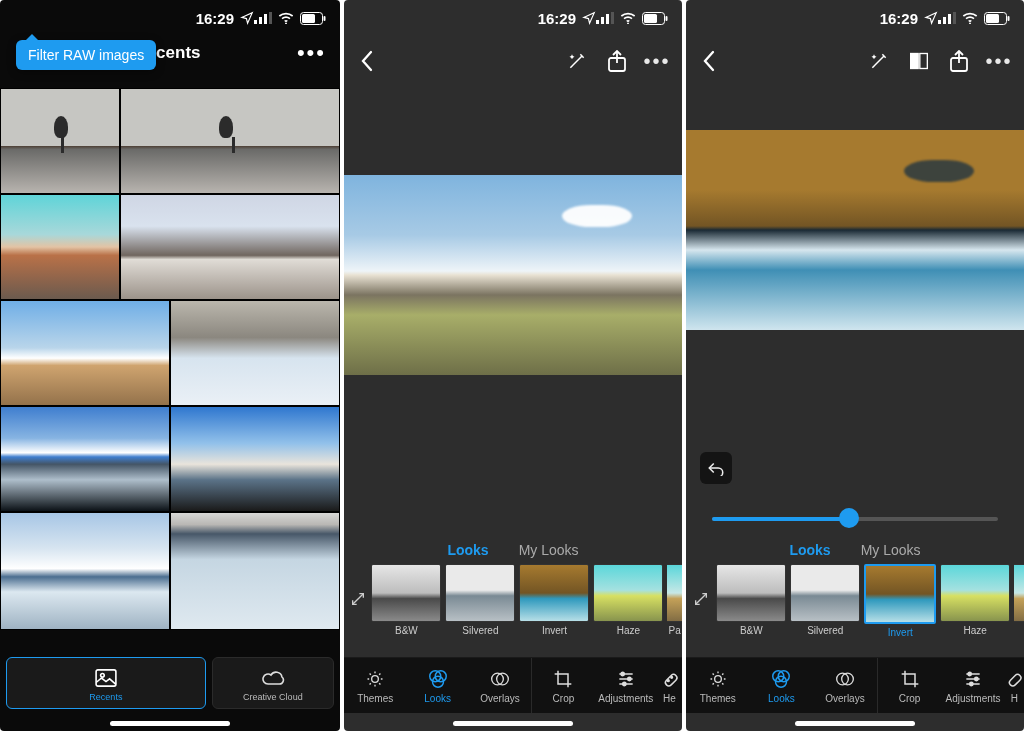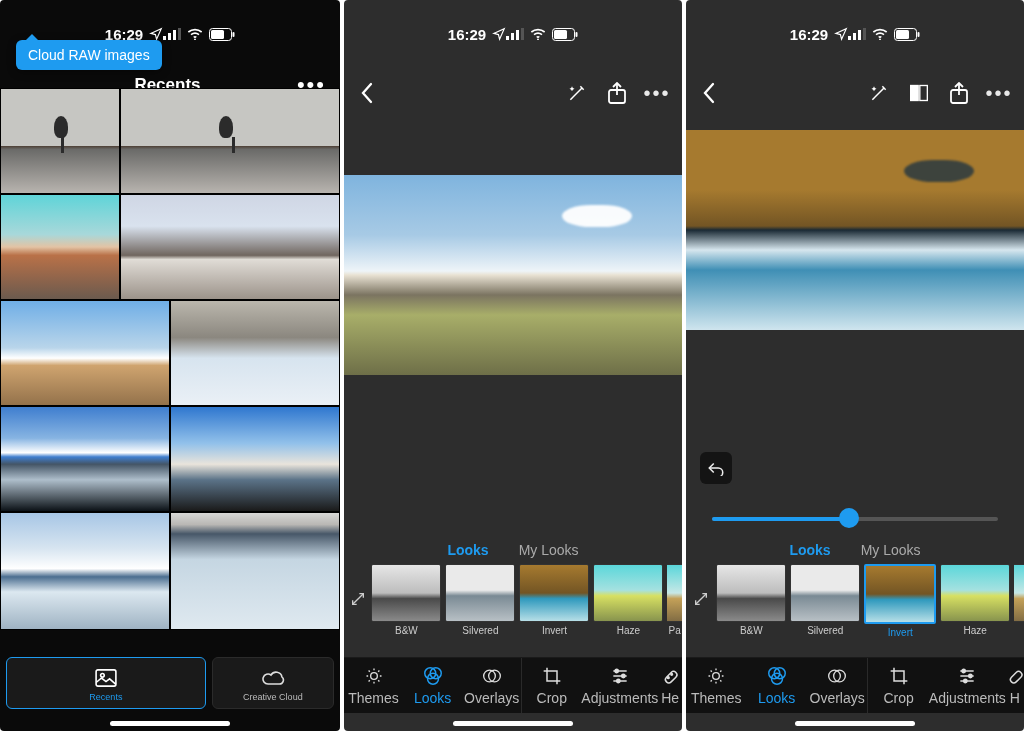--- a/index.html
+++ b/index.html
@@ -4,21 +4,21 @@
 <style>
   html, body { margin:0; padding:0; background:#fff; }
   body { width:1024px; height:731px; font-family: -apple-system, Helvetica Neue, Arial, sans-serif; color:#fff; }
   .canvas { position:relative; width:1024px; height:731px; background:#fff; }
   .screen { position:absolute; top:0; height:731px; background:#1f1f1f; overflow:hidden; border-radius:4px; }
   .s1 { left:0;   width:340px; background:#0a0a0a; }
   .s2 { left:344px; width:338px; background:#2d2d2d; }
   .s3 { left:686px; width:338px; background:#2d2d2d; }
 
   
-  .statusbar { display:flex; align-items:center; justify-content:center; height:36px; padding:16px 14px; font-size:15px; font-weight:700; }
+  .statusbar { display:flex; align-items:center; justify-content:flex-end; height:36px; padding:0 14px; font-size:15px; font-weight:700; }
   .statusbar .left { display:flex; align-items:center; gap:6px; }
   .statusbar .right { display:flex; align-items:center; gap:6px; }
   .loc-icon svg, .sig-icon svg, .wifi-icon svg, .batt-icon svg { display:block; }
 
   
   .s1 .header { display:flex; align-items:center; justify-content:space-between; padding:6px 14px 4px 14px; }
   .s1 .title { font-size:17px; font-weight:700; flex:1; text-align:center; }
   .tooltip { position:absolute; top:40px; left:16px; background:#1e9bf0; color:#fff; padding:7px 12px; border-radius:6px; font-size:14px; font-weight:500; z-index:5; box-shadow:0 2px 8px rgba(0,0,0,.4); }
   .tooltip::before { content:""; position:absolute; top:-6px; left:10px; width:0; height:0; border-left:6px solid transparent; border-right:6px solid transparent; border-bottom:6px solid #1e9bf0; }
   .more-btn { font-size:22px; letter-spacing:2px; line-height:1; }
@@ -104,21 +104,21 @@
   .lk-bw       { background:linear-gradient(#e6e6e6 0%, #bdbdbd 50%, #4a4a4a 60%, #8a8a8a 100%); }
   .lk-silvered { background:linear-gradient(#eaeaea 0%, #eaeaea 45%, #7a8a94 55%, #b8c0c5 100%); }
   .lk-invert   { background:linear-gradient(#a67a2f 0%, #735524 50%, #2f99bd 60%, #b7dfe7 100%); }
   .lk-haze     { background:linear-gradient(#5bd7da 0%, #a5e1e0 45%, #d7e062 55%, #88944e 100%); }
   .lk-pa       { background:linear-gradient(#5ad6da 0%, #c7e8e6 50%, #c4a158 60%, #826d44 100%); }
 
   
   .toolrow { position:absolute; left:0; right:0; bottom:18px; height:55px; display:flex; border-top:1px solid #1a1a1a; background:#0f0f0f; }
   .tool { flex:1; display:flex; flex-direction:column; align-items:center; justify-content:center; gap:3px; color:#ddd; }
   .tool .ti { width:22px; height:22px; display:flex; align-items:center; justify-content:center; }
-  .tool .tl { font-size:14px; color:#bbb; }
+  .tool .tl { font-size:10px; color:#bbb; }
   .tool.active { color:#1e9bf0; }
   .tool.active .tl { color:#1e9bf0; }
   .s2 .toolrow, .s3 .toolrow { background:#111; }
   .vdiv { width:1px; background:#2a2a2a; align-self:stretch; }
 </style>
 </head>
 <body>
 
 <div class="canvas">
 
@@ -152,21 +152,21 @@
         <span class="batt-icon">
           <svg width="26" height="13" viewBox="0 0 26 13">
               <rect x="0.5" y="0.5" width="22" height="12" rx="3" fill="none" stroke="#fff" stroke-width="1"></rect>
               <rect x="2" y="2" width="13" height="9" rx="1.5" fill="#fff"></rect>
               <rect x="23.5" y="4" width="2" height="5" rx="1" fill="#fff"></rect>
             </svg>
         </span>
       </div>
     </div>
 
-    <div class="tooltip">Cloud RAW images</div>
+    <div class="tooltip">Filter RAW images</div>
 
     <div class="header">
       <span style="width:24px"></span>
       <span class="title">Recents</span>
       <span class="more-btn">•••</span>
     </div>
 
     <div class="grid">
       <div class="thumb ta sky-tree"></div>
       <div class="thumb tb sky-tree"></div>

